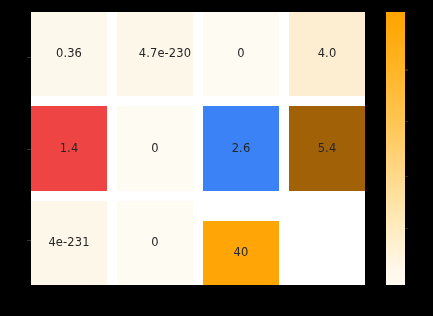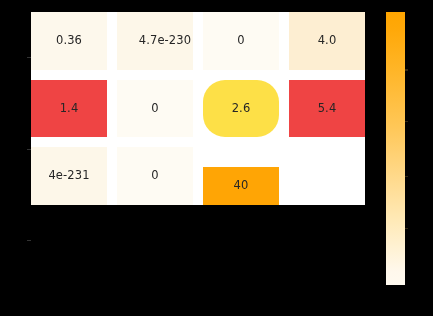--- a/index.html
+++ b/index.html
@@ -15,21 +15,21 @@
     overflow: hidden;
     font-family: "DejaVu Sans", sans-serif;
   }
 
   
   #heatmap-axes {
     position: absolute;
     left: 31px;
     top: 12px;
     width: 334px;
-    height: 193px;
+    height: 273px;
     background: #ffffff;
     display: grid;
     grid-template-columns: repeat(4, 1fr);
     grid-template-rows: repeat(3, 1fr);
     gap: 10px;
   }
   .heat-cell {
     position: relative;
     display: flex;
     align-items: center;
@@ -103,25 +103,25 @@
     <div class="heat-cell" style="background: rgb(253, 238, 210);">
       <span class="cell-label">4.0</span>
     </div>
 
     <div class="heat-cell" style="background: #ef4444;">
       <span class="cell-label">1.4</span>
     </div>
     <div class="heat-cell" style="background: rgb(254, 251, 243);">
       <span class="cell-label">0</span>
     </div>
-    <div class="heat-cell" style="background: #fde047; border-radius: 22px;">
+    <div class="heat-cell" style="background: #3b82f6;">
       <span class="cell-label">2.6</span>
     </div>
 
-    <div class="heat-cell" style="background: #ef4444;">
+    <div class="heat-cell" style="background: #a16207;">
       <span class="cell-label">5.4</span>
     </div>
     <div class="heat-cell" style="background: rgb(253, 247, 233);">
       <span class="cell-label">4e-231</span>
     </div>
     <div class="heat-cell" style="background: rgb(254, 251, 243);">
       <span class="cell-label">0</span>
     </div>
     <div class="heat-cell" style="background: rgb(255, 165, 5); margin-top: 20px;">
       <span class="cell-label">40</span>

